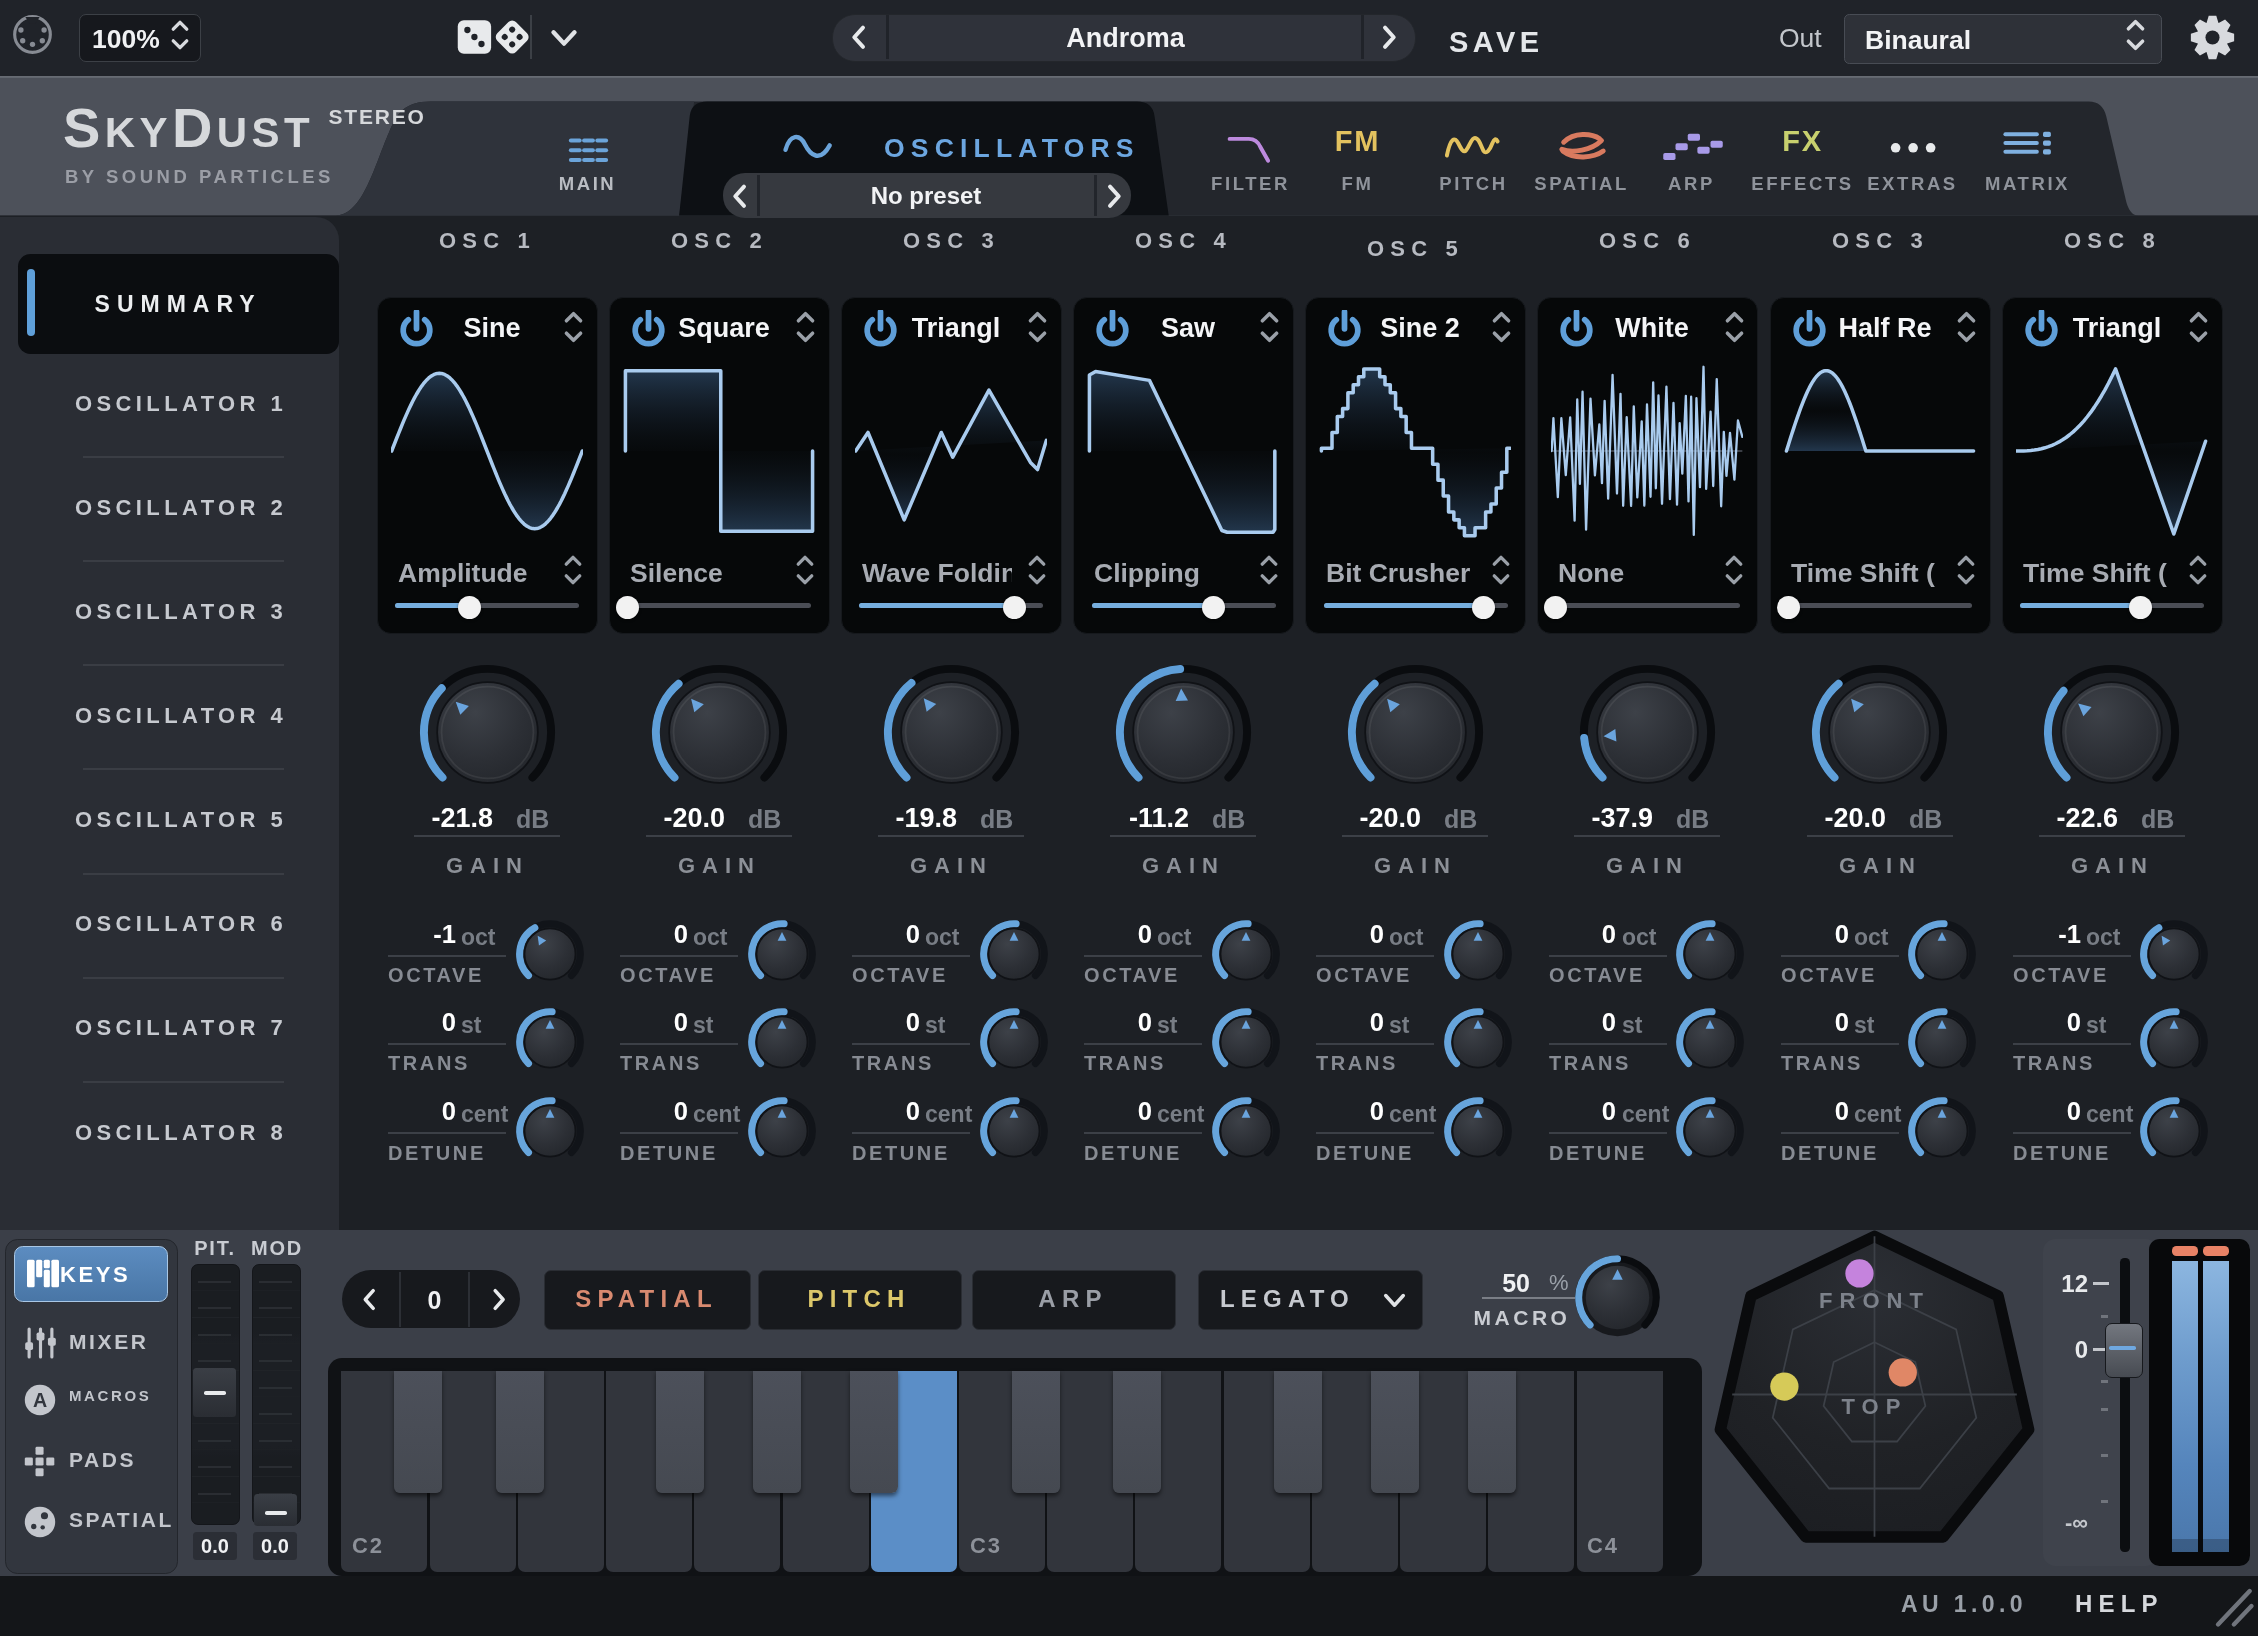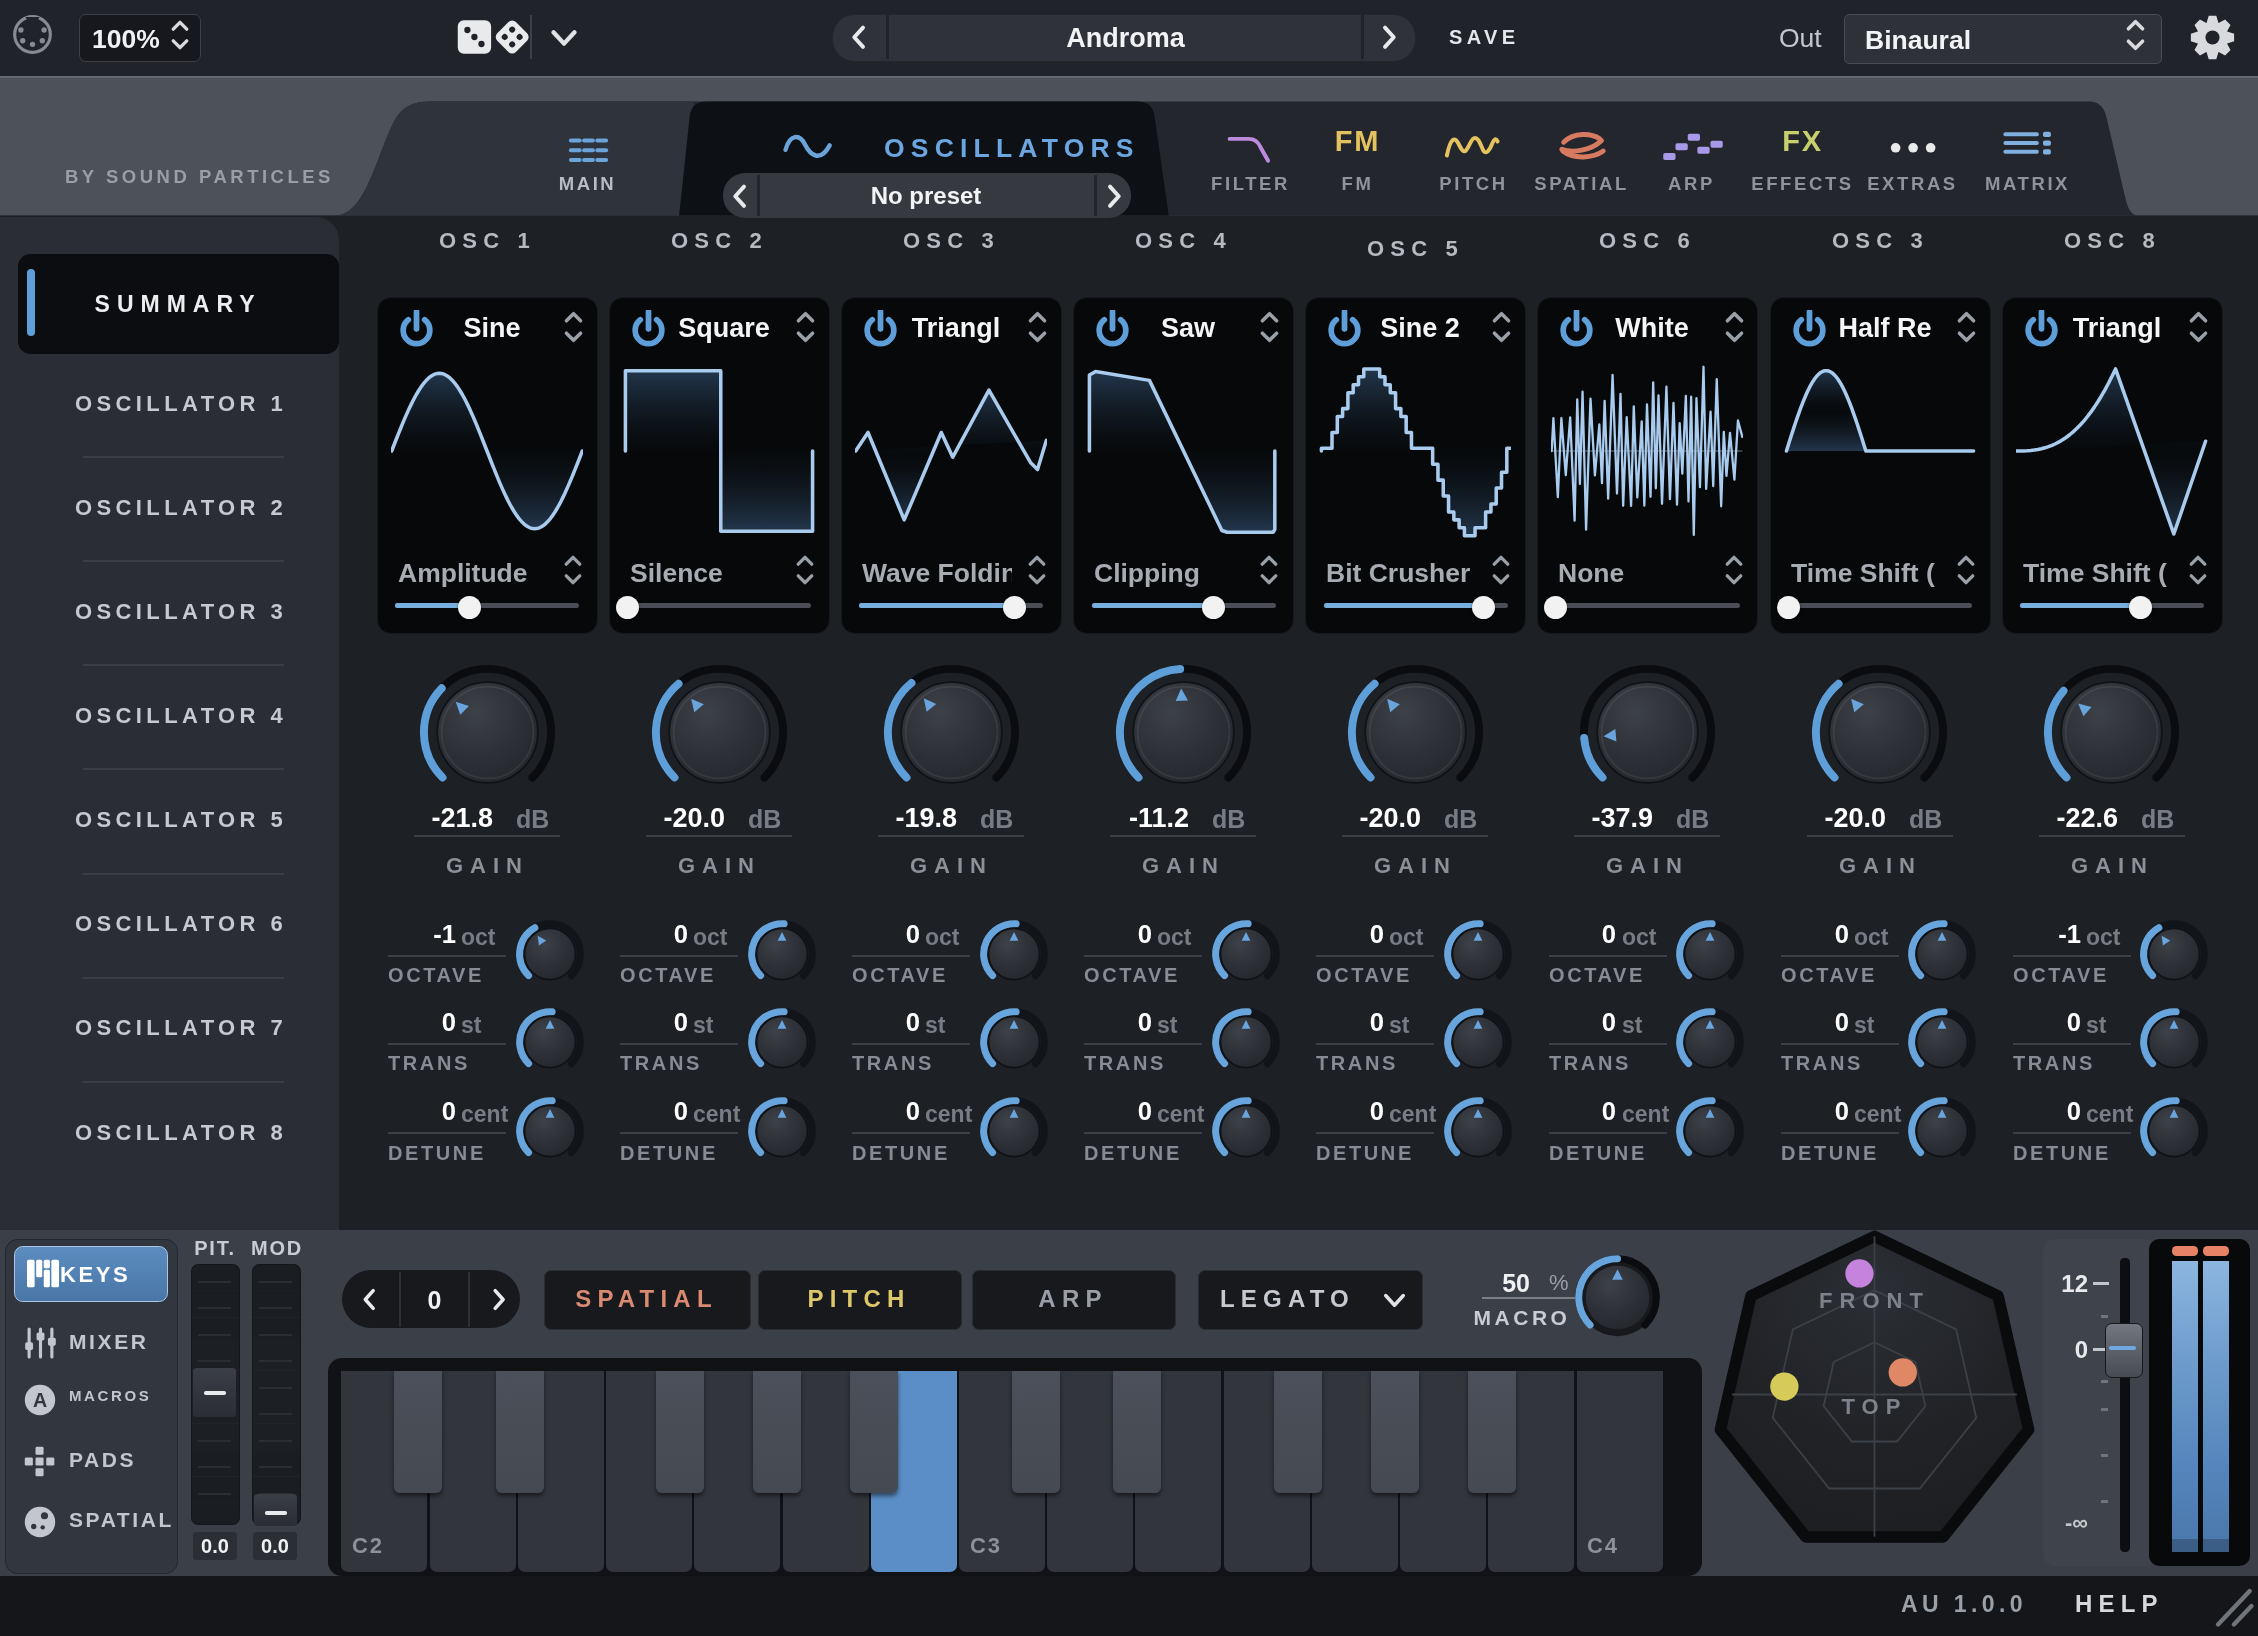--- a/index.html
+++ b/index.html
@@ -82,21 +82,21 @@
 <div class="abs" style="left:832px;top:14px;width:582px;height:46px;background:#2f323a;border-radius:23px;border:1.8px solid #23262b"></div>
 <div class="abs" style="left:886px;top:15px;width:2.6px;height:44px;background:#202329"></div>
 <div class="abs" style="left:1361px;top:15px;width:2.6px;height:44px;background:#202329"></div>
 <svg class="abs" style="left:849px;top:24px" width="21" height="26.5" viewBox="0 0 24 30">
       <path d="M16,4 L6,15 L16,26" fill="none" stroke="#e8eaec" stroke-width="4.5" stroke-linecap="round" stroke-linejoin="round"></path>
     </svg>
 <svg class="abs" style="left:1378px;top:24px" width="21" height="26.5" viewBox="0 0 24 30">
       <path d="M8,4 L18,15 L8,26" fill="none" stroke="#e8eaec" stroke-width="4.5" stroke-linecap="round" stroke-linejoin="round"></path>
     </svg>
 <div class="abs" style="left:889px;top:23px;width:473px;text-align:center;font-size:27px;font-weight:bold;color:#f2f3f5">Androma</div>
-<div class="abs" style="left:1449px;top:25.6px;font-size:20px;font-weight:bold;color:#e4e6e9;letter-spacing:4.4px">SAVE</div>
+<div class="abs" style="left:1449px;top:25.6px;font-size:29px;font-weight:bold;color:#e4e6e9;letter-spacing:4.4px">SAVE</div>
 <div class="abs" style="left:1779px;top:23px;font-size:26.5px;color:#c3c6cb">Out</div>
 <div class="abs" style="left:1844px;top:14px;width:316px;height:48px;background:#2e3138;border:1.8px solid #484c54;border-radius:5.3px"></div>
 <div class="abs" style="left:1865px;top:25px;font-size:26.5px;font-weight:bold;color:#f2f3f5">Binaural</div>
 <svg class="abs" style="left:2124px;top:17.6px" width="23" height="34" viewBox="0 0 26 38">
       <path d="M5,12 L13,4 L21,12" fill="none" stroke="#d8dade" stroke-width="4" stroke-linecap="round" stroke-linejoin="round"></path>
       <path d="M5,26 L13,34 L21,26" fill="none" stroke="#d8dade" stroke-width="4" stroke-linecap="round" stroke-linejoin="round"></path>
     </svg>
 <svg class="abs" style="left:2187px;top:11.5px" width="51" height="51" viewBox="0 0 58 58">
       <g transform="translate(-2479,-13)">
         <path d="M2503.7,17.4 L2512.3,17.4 L2514.7,25.3 A18.0,18.0 0 0 1 2515.0,25.4 L2522.3,21.5 L2528.5,27.7 L2524.6,35.0 A18.0,18.0 0 0 1 2524.7,35.3 L2532.6,37.7 L2532.6,46.3 L2524.7,48.7 A18.0,18.0 0 0 1 2524.6,49.0 L2528.5,56.3 L2522.3,62.5 L2515.0,58.6 A18.0,18.0 0 0 1 2514.7,58.7 L2512.3,66.6 L2503.7,66.6 L2501.3,58.7 A18.0,18.0 0 0 1 2501.0,58.6 L2493.7,62.5 L2487.5,56.3 L2491.4,49.0 A18.0,18.0 0 0 1 2491.3,48.7 L2483.4,46.3 L2483.4,37.7 L2491.3,35.3 A18.0,18.0 0 0 1 2491.4,35.0 L2487.5,27.7 L2493.7,21.5 L2501.0,25.4 A18.0,18.0 0 0 1 2501.3,25.3 L2503.7,17.4 Z" fill="#d8dade"></path>
@@ -105,20 +105,24 @@
     </svg>
 
 <svg class="abs" style="left:0;top:76px" width="2258" height="150" viewBox="0 0 2560 170">
   <rect x="0" y="0" width="2560" height="158" fill="#4d515a"></rect>
   <rect x="0" y="0" width="2560" height="2" fill="#686c74"></rect>
   <path d="M381,158 C412,157 425,100 441,64 C450,43 458,29 488,29 L2368,29 Q2384,29 2388,46 L2410,140 Q2414,158 2424,158 Z" fill="#23262c"></path>
   <path d="M381,158 C412,157 425,100 441,64 C450,43 458,29 488,29 L787,29 L770,158 Z" fill="#2f333b"></path>
   <path d="M770,158 L782,45 Q784,29 802,29 L1289,29 Q1307,29 1309,46 L1325,158 Z" fill="#0d1014"></path>
 </svg>
 
+<div class="abs" style="left:63px;top:95px;font-family:'Liberation Sans',sans-serif;color:#d6d8db;font-weight:bold">
+  <span style="font-size:56px;letter-spacing:4.4px">S<span style="font-size:42px">KY</span>D<span style="font-size:42px">UST</span></span>
+  <span style="font-size:21px;letter-spacing:1.8px;color:#d6d8db;position:relative;top:-23px;margin-left:10.6px">STEREO</span>
+</div>
 <div class="abs" style="left:65px;top:166px;font-size:18.5px;letter-spacing:3.5px;color:#9b9ea6;font-weight:bold">BY SOUND PARTICLES</div>
 <svg class="abs" style="left:568px;top:137px" width="41" height="30" viewBox="0 0 46 34">
       <g stroke="#6ba4da" stroke-width="4.5" stroke-linecap="round">
       <line x1="3" y1="4" x2="13" y2="4"></line>
         <line x1="18" y1="4" x2="28" y2="4"></line>
         <line x1="33" y1="4" x2="43" y2="4"></line>
       <line x1="3" y1="15" x2="13" y2="15"></line>
         <line x1="18" y1="15" x2="28" y2="15"></line>
         <line x1="33" y1="15" x2="43" y2="15"></line>
       <line x1="3" y1="26" x2="13" y2="26"></line>

